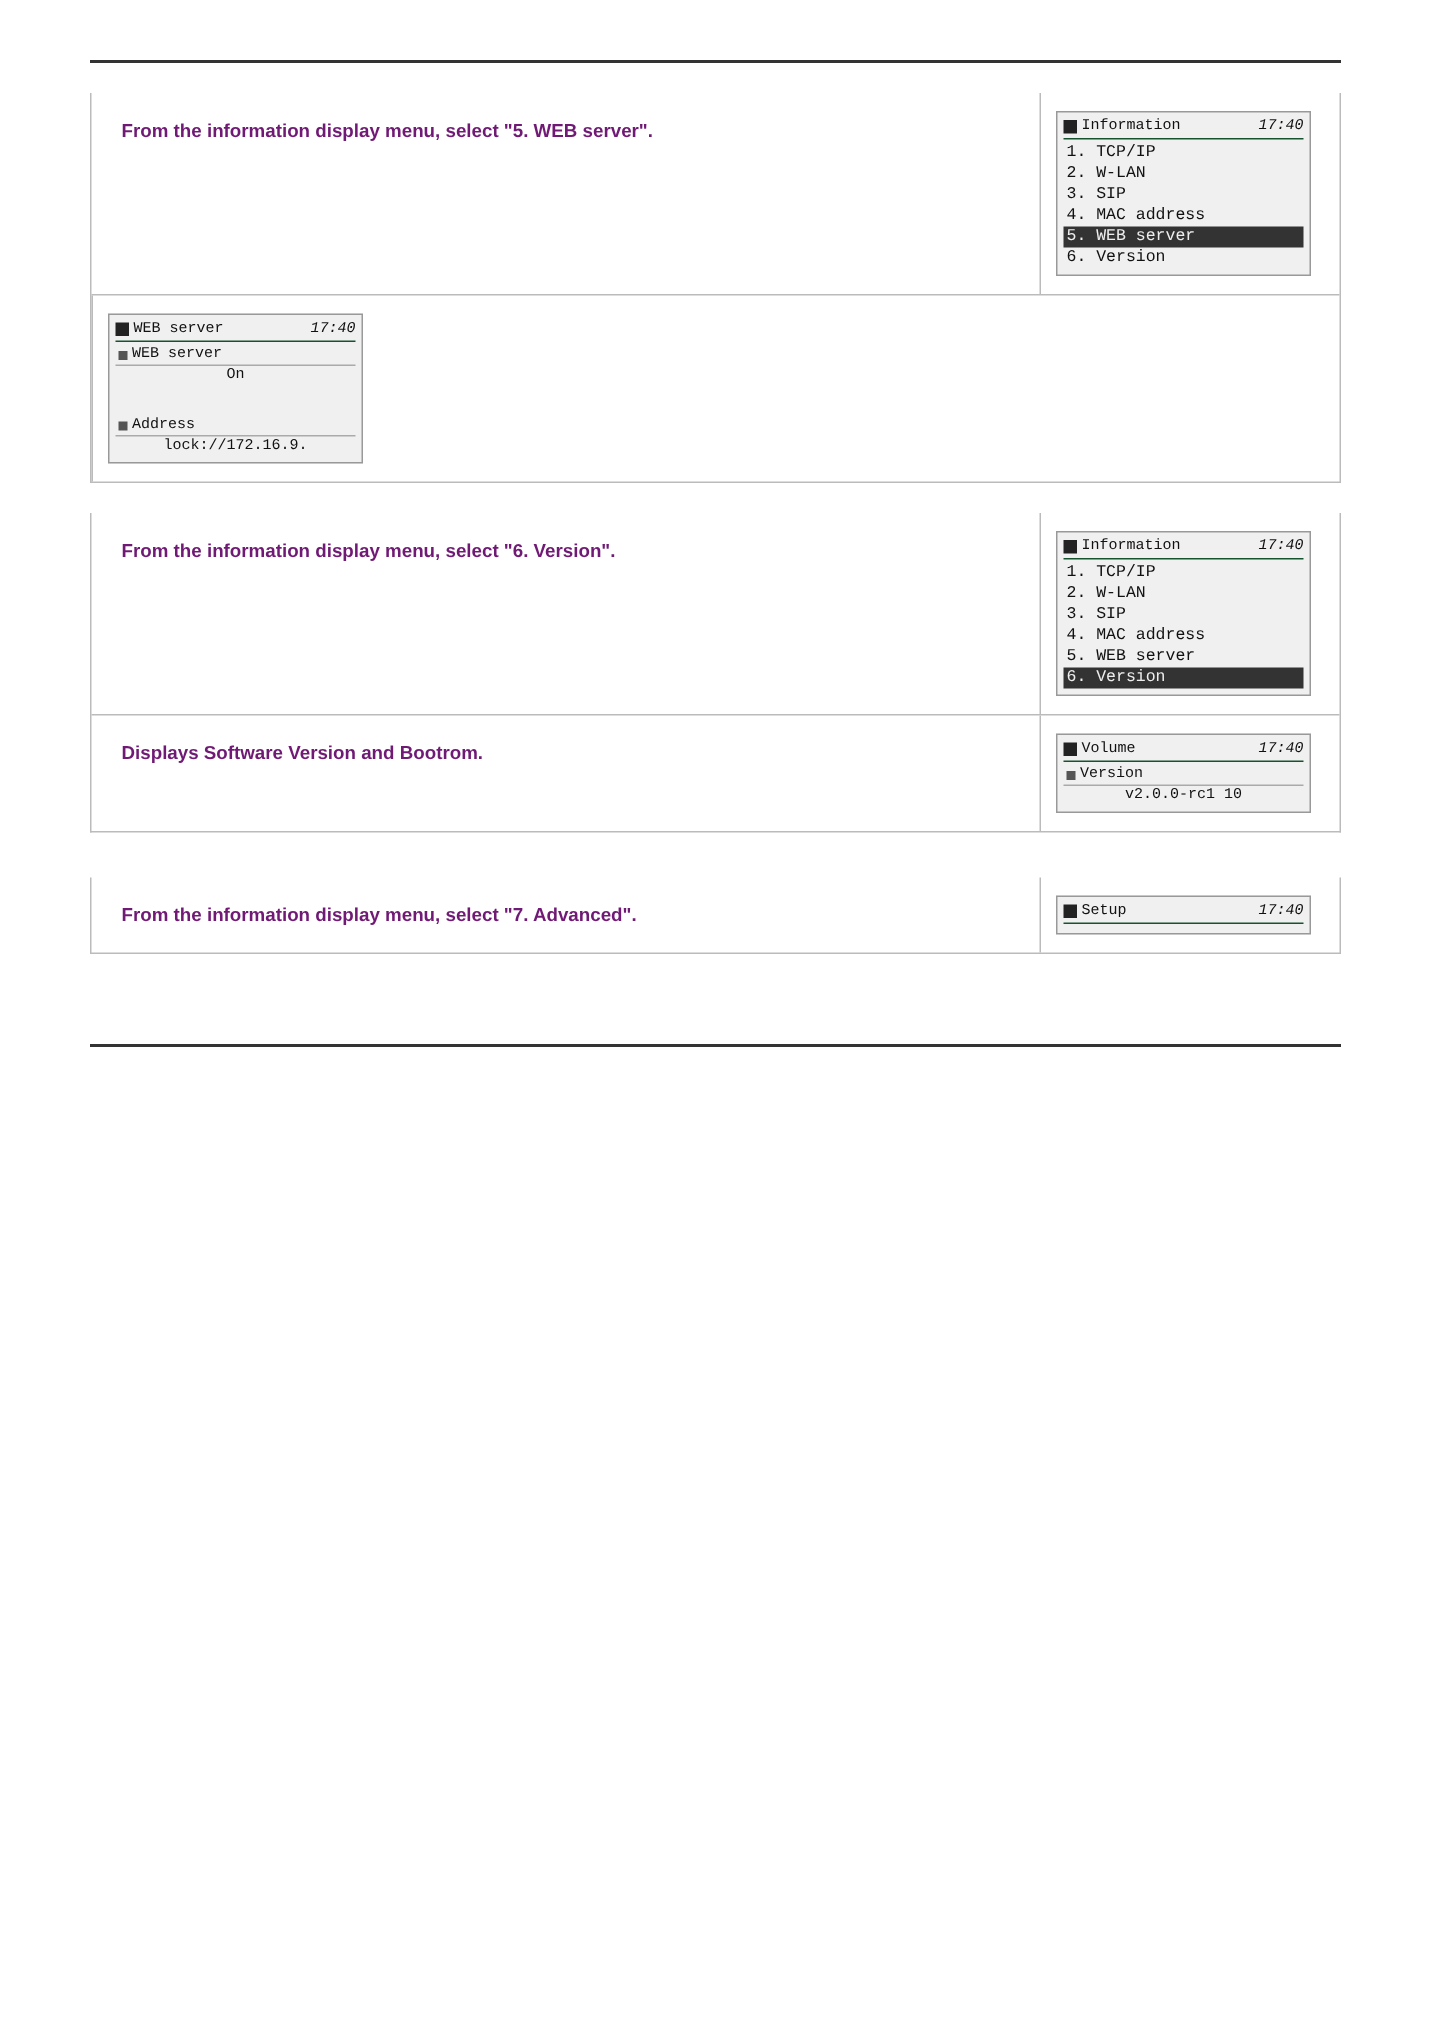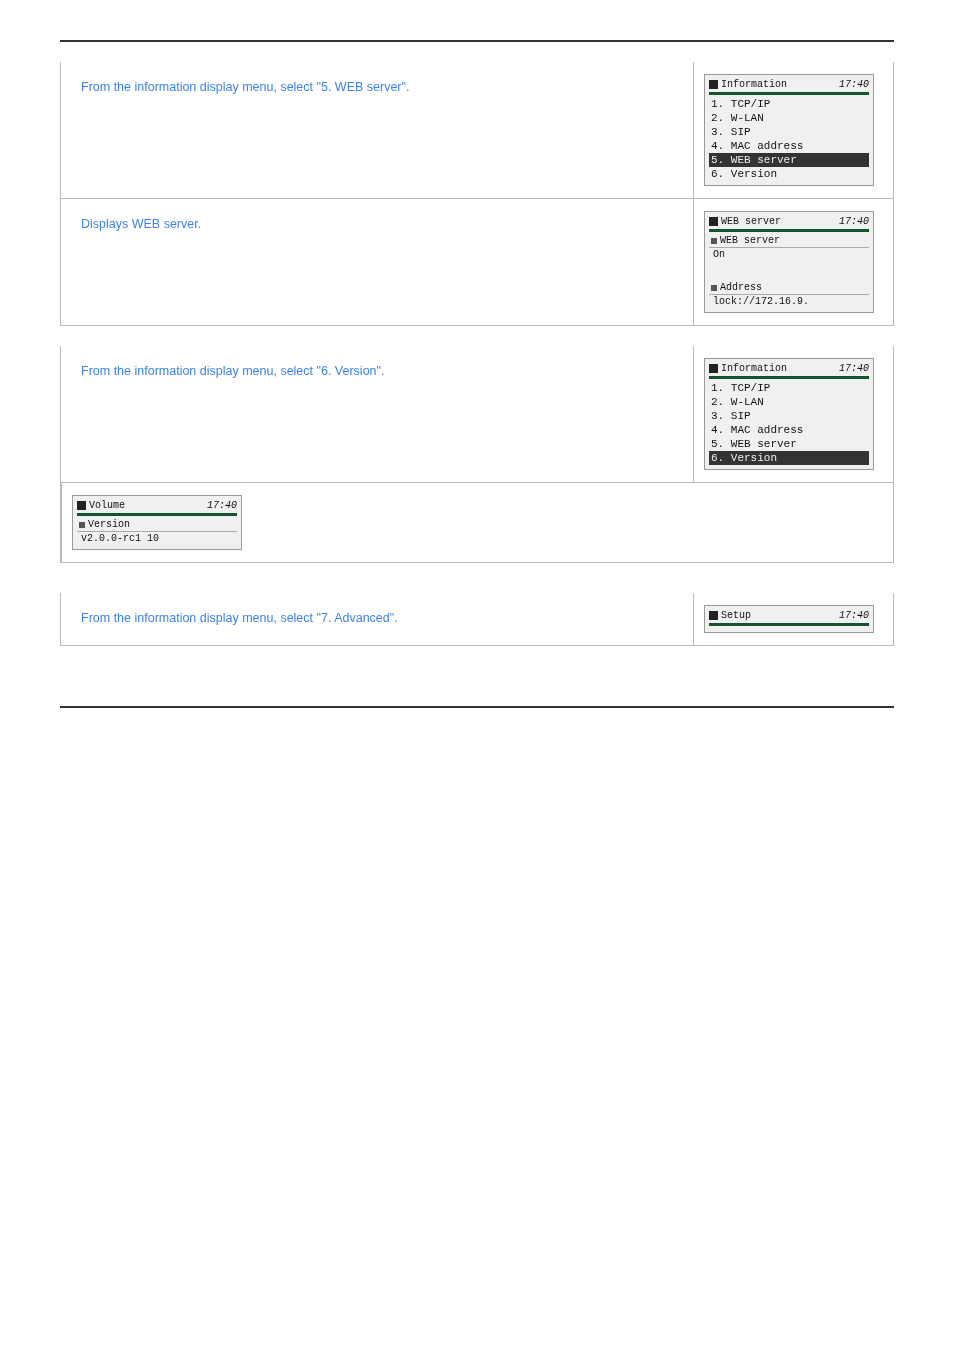--- a/index.html
+++ b/index.html
@@ -40,21 +40,22 @@
     .row:last-child {
       border-bottom: none;
     }
 
     .row-desc {
       flex: 1;
       padding: 18px 20px;
       display: flex;
       align-items: flex-start;
       font-size: 12.5px;
-      color: #3b82f6;
+      color: #701a75;
+      font-weight: bold;
     }
 
     .row-screen {
       width: 200px;
       min-width: 200px;
       padding: 12px 10px;
       border-left: 1px solid #bbb;
       display: flex;
       flex-direction: column;
       gap: 6px;
@@ -81,21 +82,21 @@
       font-family: 'Courier New', monospace;
       font-size: 10px;
       color: #111;
       width: 170px;
     }
 
     .screen-title-row {
       display: flex;
       justify-content: space-between;
       align-items: center;
-      border-bottom: 3px solid #14532d;
+      border-bottom: 1px solid #14532d;
       padding-bottom: 2px;
       margin-bottom: 2px;
     }
 
     .screen-title-left {
       display: flex;
       align-items: center;
       gap: 3px;
     }
 
@@ -124,21 +125,21 @@
     }
 
     .field-label-row {
       display: flex;
       align-items: center;
       gap: 3px;
       padding: 1px 2px;
     }
 
     .field-value-row {
-      text-align: left;
+      text-align: center;
       padding: 1px 4px;
       font-size: 10px;
       border-top: 1px solid #aaa;
     }
 
     .screen-with-scroll {
       display: flex;
       gap: 2px;
     }
 
@@ -198,21 +199,20 @@
         <div class="menu-line">2. W-LAN</div>
         <div class="menu-line">3. SIP</div>
         <div class="menu-line">4. MAC address</div>
         <div class="menu-line highlighted">5. WEB server</div>
         <div class="menu-line">6. Version</div>
       </div>
     </div>
   </div>
 
   <div class="row">
-    <div class="row-desc">Displays WEB server.</div>
     <div class="row-screen">
       <div class="screen-wrap">
         <div class="screen-title-row">
           <div class="screen-title-left">
             <span class="blk"></span>
             <span>WEB server</span>
           </div>
           <span class="lcd-time">17:40</span>
         </div>
         <div class="field-label-row">
@@ -251,20 +251,21 @@
         <div class="menu-line">2. W-LAN</div>
         <div class="menu-line">3. SIP</div>
         <div class="menu-line">4. MAC address</div>
         <div class="menu-line">5. WEB server</div>
         <div class="menu-line highlighted">6. Version</div>
       </div>
     </div>
   </div>
 
   <div class="row">
+    <div class="row-desc">Displays Software Version and Bootrom.</div>
     <div class="row-screen">
       <div class="screen-wrap">
         <div class="screen-title-row">
           <div class="screen-title-left">
             <span class="blk"></span>
             <span>Volume</span>
           </div>
           <span class="lcd-time">17:40</span>
         </div>
         <div class="field-label-row">

